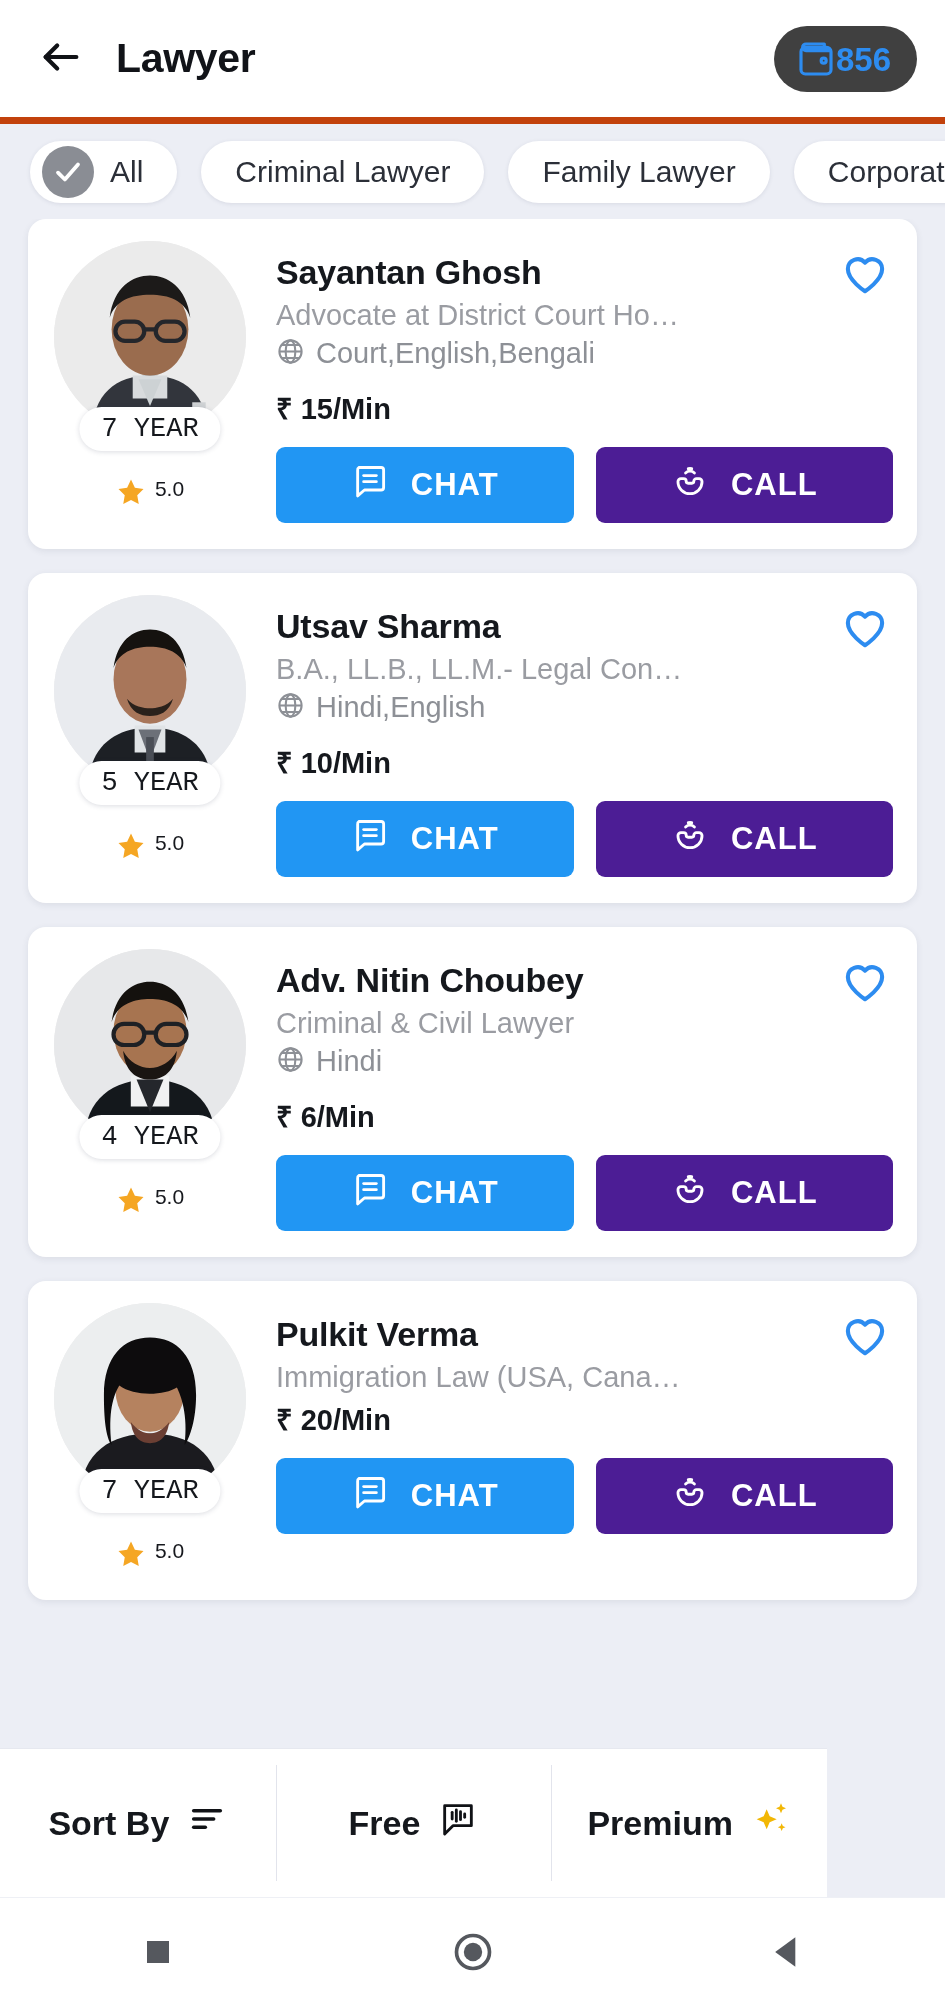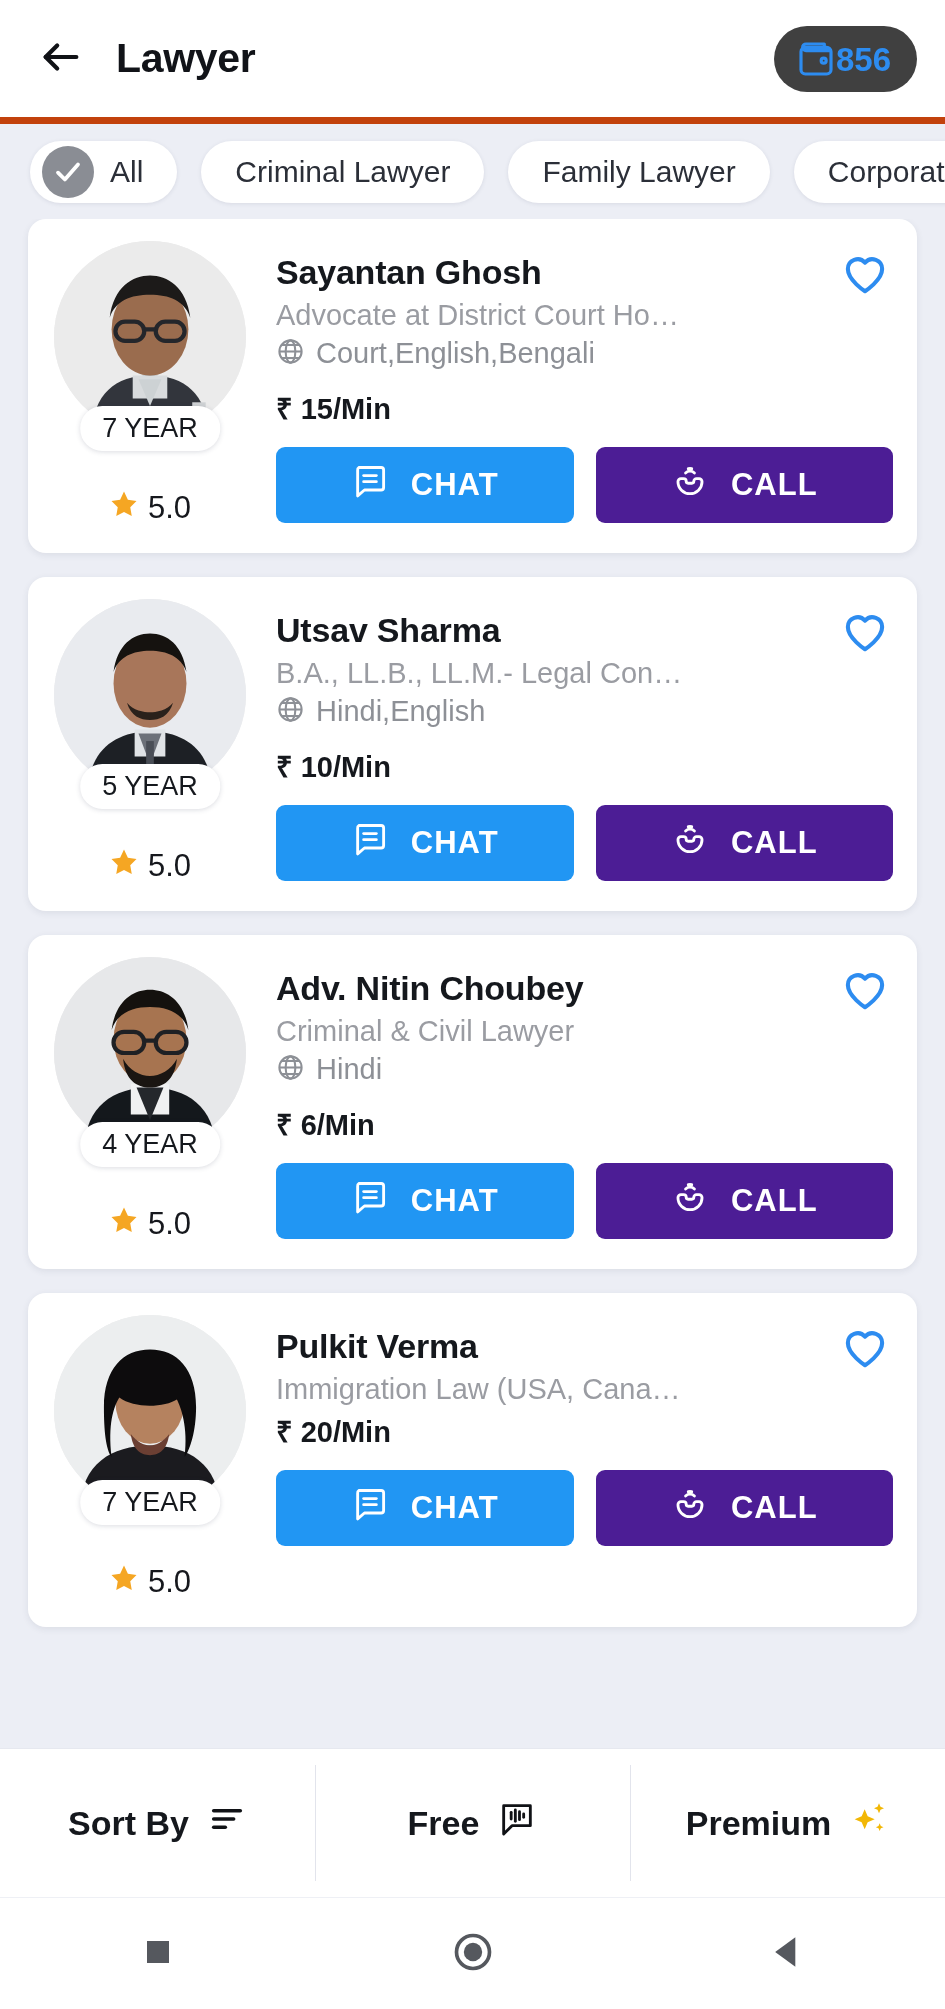--- a/index.html
+++ b/index.html
@@ -67,24 +67,25 @@
   .avatar {
     width: 192px; height: 192px; border-radius: 50%;
     background: #ececec; overflow: hidden; position: relative;
   }
   .avatar svg { width: 100%; height: 100%; display: block; }
   .years {
     position: absolute; left: 50%; transform: translateX(-50%); bottom: -18px;
     background: #ffffff; border-radius: 22px; padding: 7px 22px;
     font-size: 27px; font-weight: 500; color: #15181d; white-space: nowrap;
     box-shadow: 0 1px 5px rgba(40,50,80,.17);
+    font-family: Liberation Mono, monospace;
   }
   .rating {
-    margin-top: 56px; display: flex; align-items: center; gap: 9px;
-    font-size: 31px; color: #16181d;
+    margin-top: 44px; display: flex; gap: 9px;
+    font-size: 21px; color: #16181d;
   }
   .rating svg { width: 30px; height: 30px; }
 
   .right-col { flex: 1; min-width: 0; padding-left: 20px; padding-top: 12px; }
   .lawyer-name {
     font-size: 34px; font-weight: bold; color: #15181d; letter-spacing: -0.2px;
     margin-bottom: 7px;
   }
   .lawyer-desc {
     font-size: 29px; color: #9a9ca2; white-space: nowrap; overflow: hidden;
@@ -106,21 +107,21 @@
   .btn-chat { background: #2196f3; }
   .btn-call { background: #4c1d95; }
 
   .fav {
     position: absolute; top: 28px; right: 26px; width: 52px; height: 52px;
   }
   .fav svg { width: 52px; height: 52px; }
 
   
   .bottombar {
-    position: absolute; bottom: 112px; left: 0; width: 945px; height: 149px;
+    position: absolute; bottom: 112px; left: 0; width: 827px; height: 149px;
     background: #ffffff; display: flex; align-items: flex-end;
     border-top: 1px solid #e6e8ef;
   }
   .bb-item {
     flex: 1; height: 100%; display: flex; align-items: center;
     justify-content: center; gap: 18px; font-size: 34px; font-weight: 600;
     color: #15181d; position: relative;
   }
   .bb-item + .bb-item::before {
     content: ""; position: absolute; left: 0; top: 16px; bottom: 16px;

